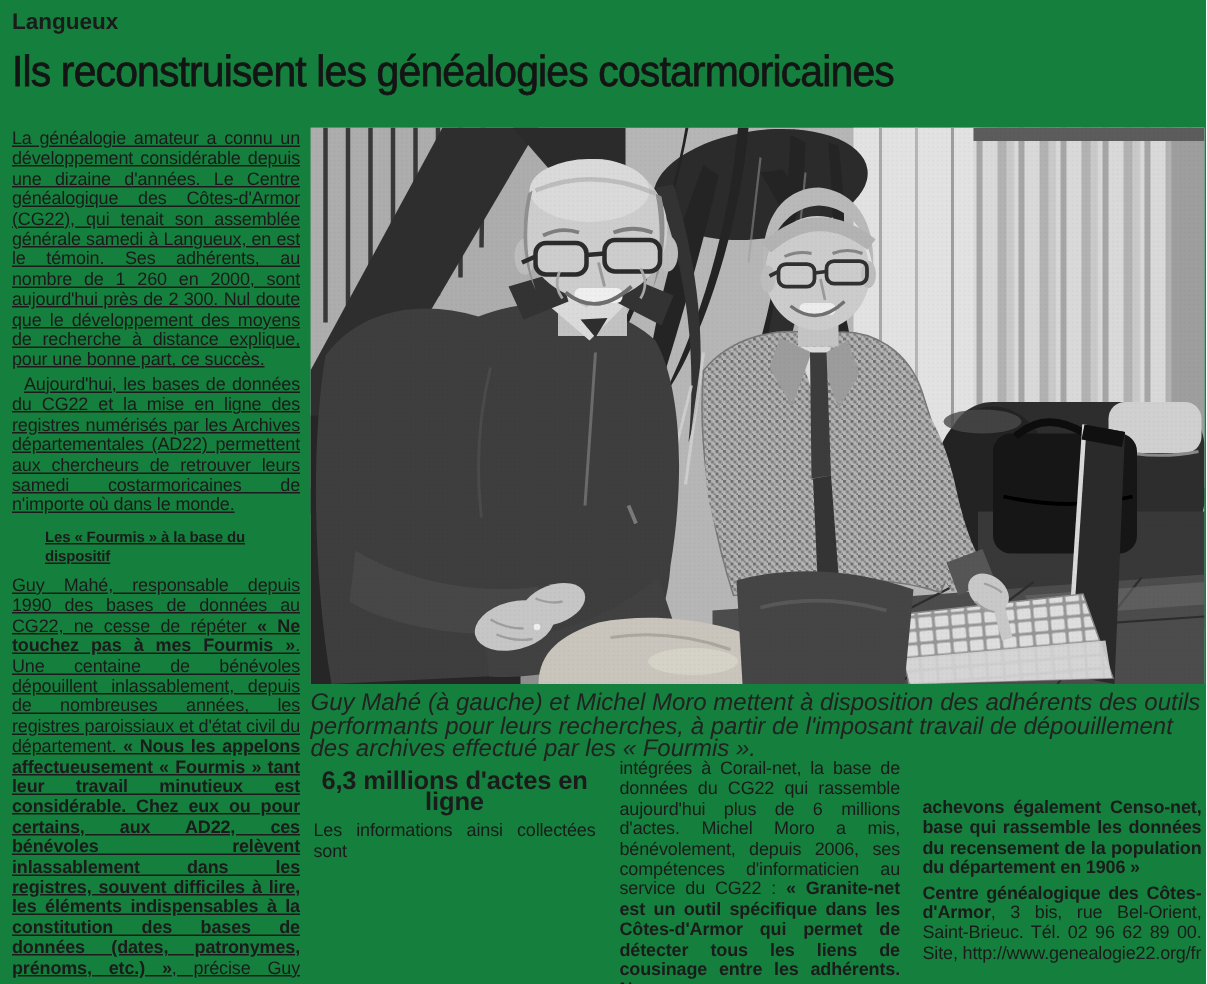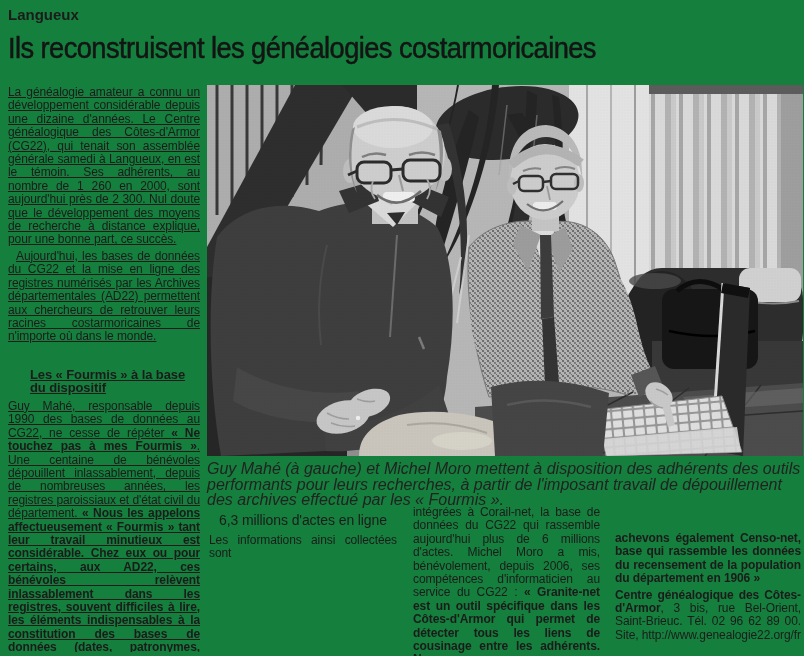--- a/index.html
+++ b/index.html
@@ -12,40 +12,40 @@
   .col{position:absolute;font-size:12px;line-height:13.4px;text-align:justify;
        letter-spacing:-0.1px;overflow:hidden;hyphens:auto;-webkit-hyphens:auto;}
   .col p{margin:0 0 3px 0;}
   .col p.noindent{text-indent:0;}
   .col p.indent{text-indent:8px;}
   b{font-weight:700;}
   #col1{left:8px;top:86px;width:192px;height:566px;text-decoration:underline;}
   #col2{left:209px;top:506px;width:188px;height:150px;}
   #col3{left:413px;top:506px;width:187px;height:150px;}
   #col4{left:615px;top:532px;width:186px;height:150px;}
-  .subhead1{font-weight:700;font-size:13px;line-height:13.6px;text-align:left;
-            padding-left:22px;margin:24px 0 5px 0;}
-  .subhead2{font-weight:400;font-size:14px;line-height:13.6px;text-align:center;
+  .subhead1{font-weight:700;font-size:10px;line-height:13.6px;text-align:left;
+            padding-left:22px;margin:8px 0 5px 0;}
+  .subhead2{font-weight:700;font-size:17px;line-height:13.6px;text-align:center;
             margin:8px 0 6px 0;}
   .addr{margin-top:13px;}
   #photo{position:absolute;left:207px;top:85px;width:596px;height:371px;}
   #caption{position:absolute;left:207px;top:461px;width:594px;font-size:16px;
            font-style:italic;line-height:15.5px;color:#222;text-align:left;}
 </style>
 </head>
 <body>
 
 <div id="page">
 
   <div class="kicker">Langueux</div>
   <div class="headline">Ils reconstruisent les généalogies costarmoricaines</div>
 
   <div class="col" id="col1">
     <p class="noindent">La généalogie amateur a connu un développement considérable depuis une dizaine d'années. Le Centre généalogique des Côtes-d'Armor (CG22), qui tenait son assemblée générale samedi à Langueux, en est le témoin. Ses adhérents, au nombre de 1 260 en 2000, sont aujourd'hui près de 2 300. Nul doute que le développement des moyens de recherche à distance explique, pour une bonne part, ce succès.</p>
-    <p class="indent">Aujourd'hui, les bases de données du CG22 et la mise en ligne des registres numérisés par les Archives départementales (AD22) permettent aux chercheurs de retrouver leurs racines costarmoricaines de n'importe où dans le monde.</p>
+    <p class="indent">Aujourd'hui, les bases de données du CG22 et la mise en ligne des registres numérisés par les Archives départementales (AD22) permettent aux chercheurs de retrouver leurs samedi costarmoricaines de n'importe où dans le monde.</p>
     <div class="subhead1">Les « Fourmis » à la base du dispositif</div>
     <p class="noindent"><span>Guy Mahé, responsable depuis 1990 des bases de données au CG22, ne cesse de répéter </span><b>« Ne touchez pas à mes Fourmis »</b><span>. Une centaine de bénévoles dépouillent inlassablement, depuis de nombreuses années, les registres paroissiaux et d'état civil du département. </span><b>« Nous les appelons affectueusement « Fourmis » tant leur travail minutieux est considérable. Chez eux ou pour certains, aux AD22, ces bénévoles relèvent inlassablement dans les registres, souvent difficiles à lire, les éléments indispensables à la constitution des bases de données (dates, patronymes, prénoms, etc.) »</b><span>, précise Guy Mahé qui coordonne les travaux de dépouillement, collecte les données et les met en forme</span></p>
   </div>
 
   <svg id="photo" viewBox="0 0 596 371" preserveAspectRatio="none" aria-hidden="true">
     <defs>
       <pattern id="check" width="5" height="5" patternUnits="userSpaceOnUse">
         <rect width="5" height="5" fill="#b4b4b4"></rect>
         <rect x="0" y="0" width="2" height="2" fill="#6e6e6e"></rect>
         <rect x="2" y="2" width="2" height="2" fill="#7d7d7d"></rect>

